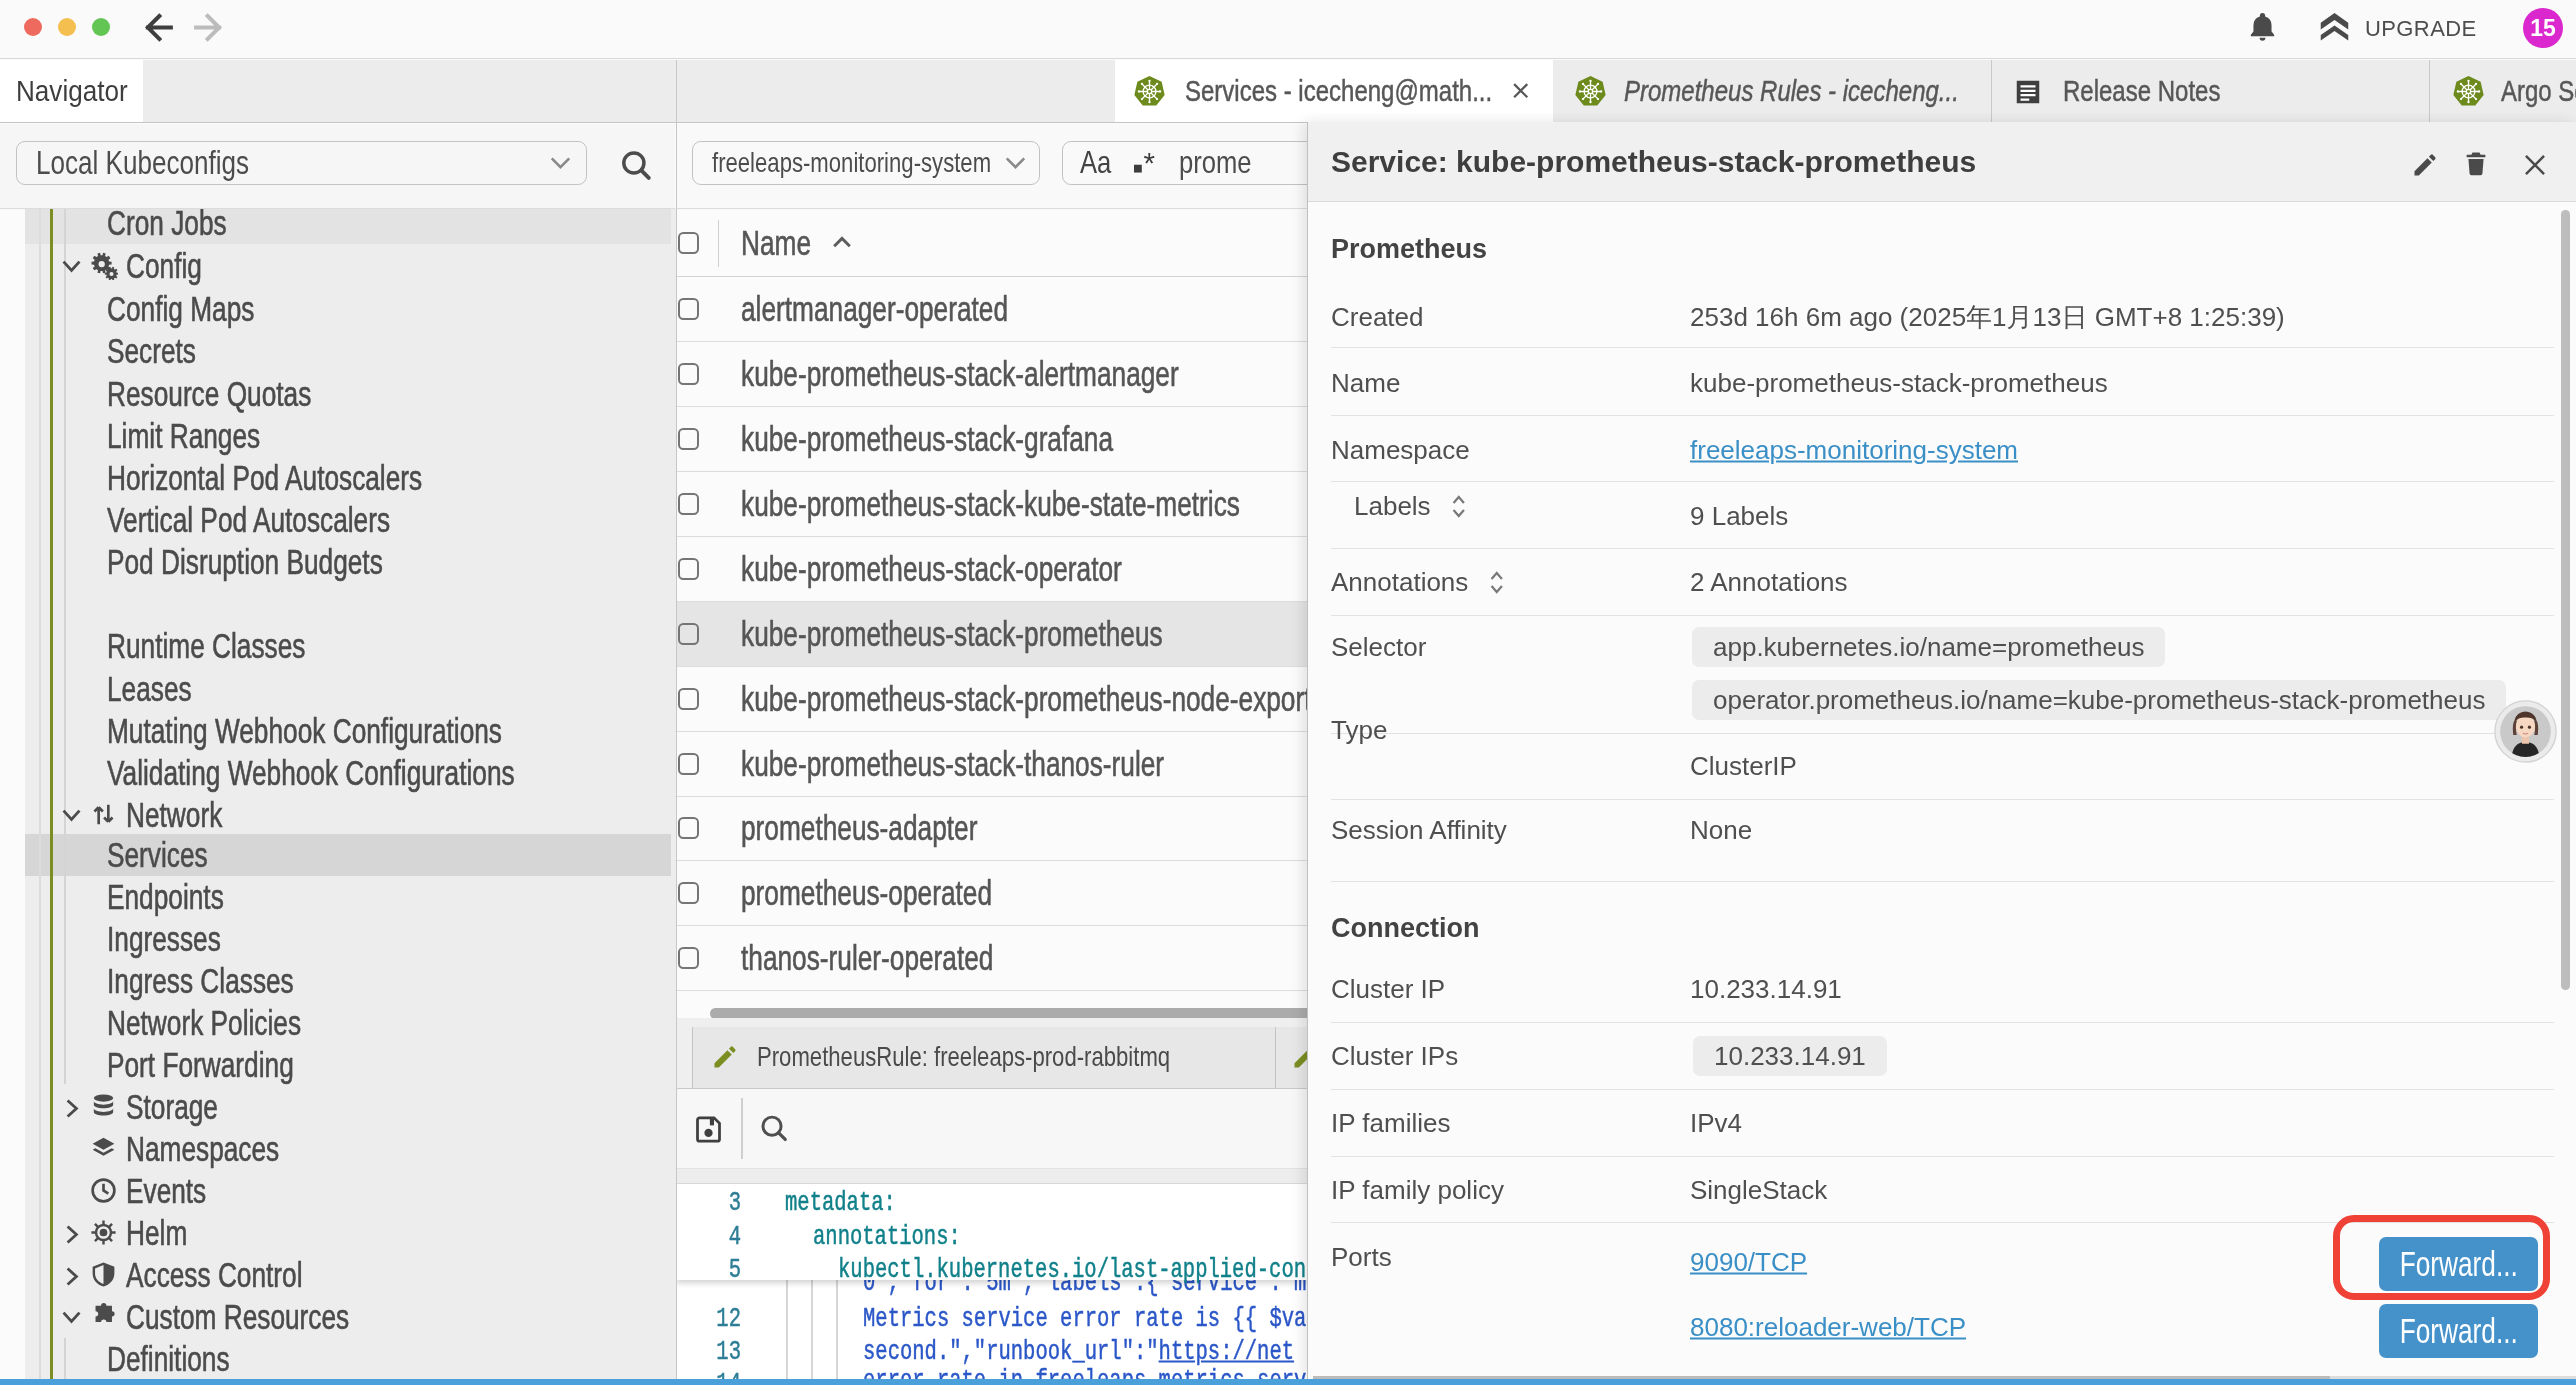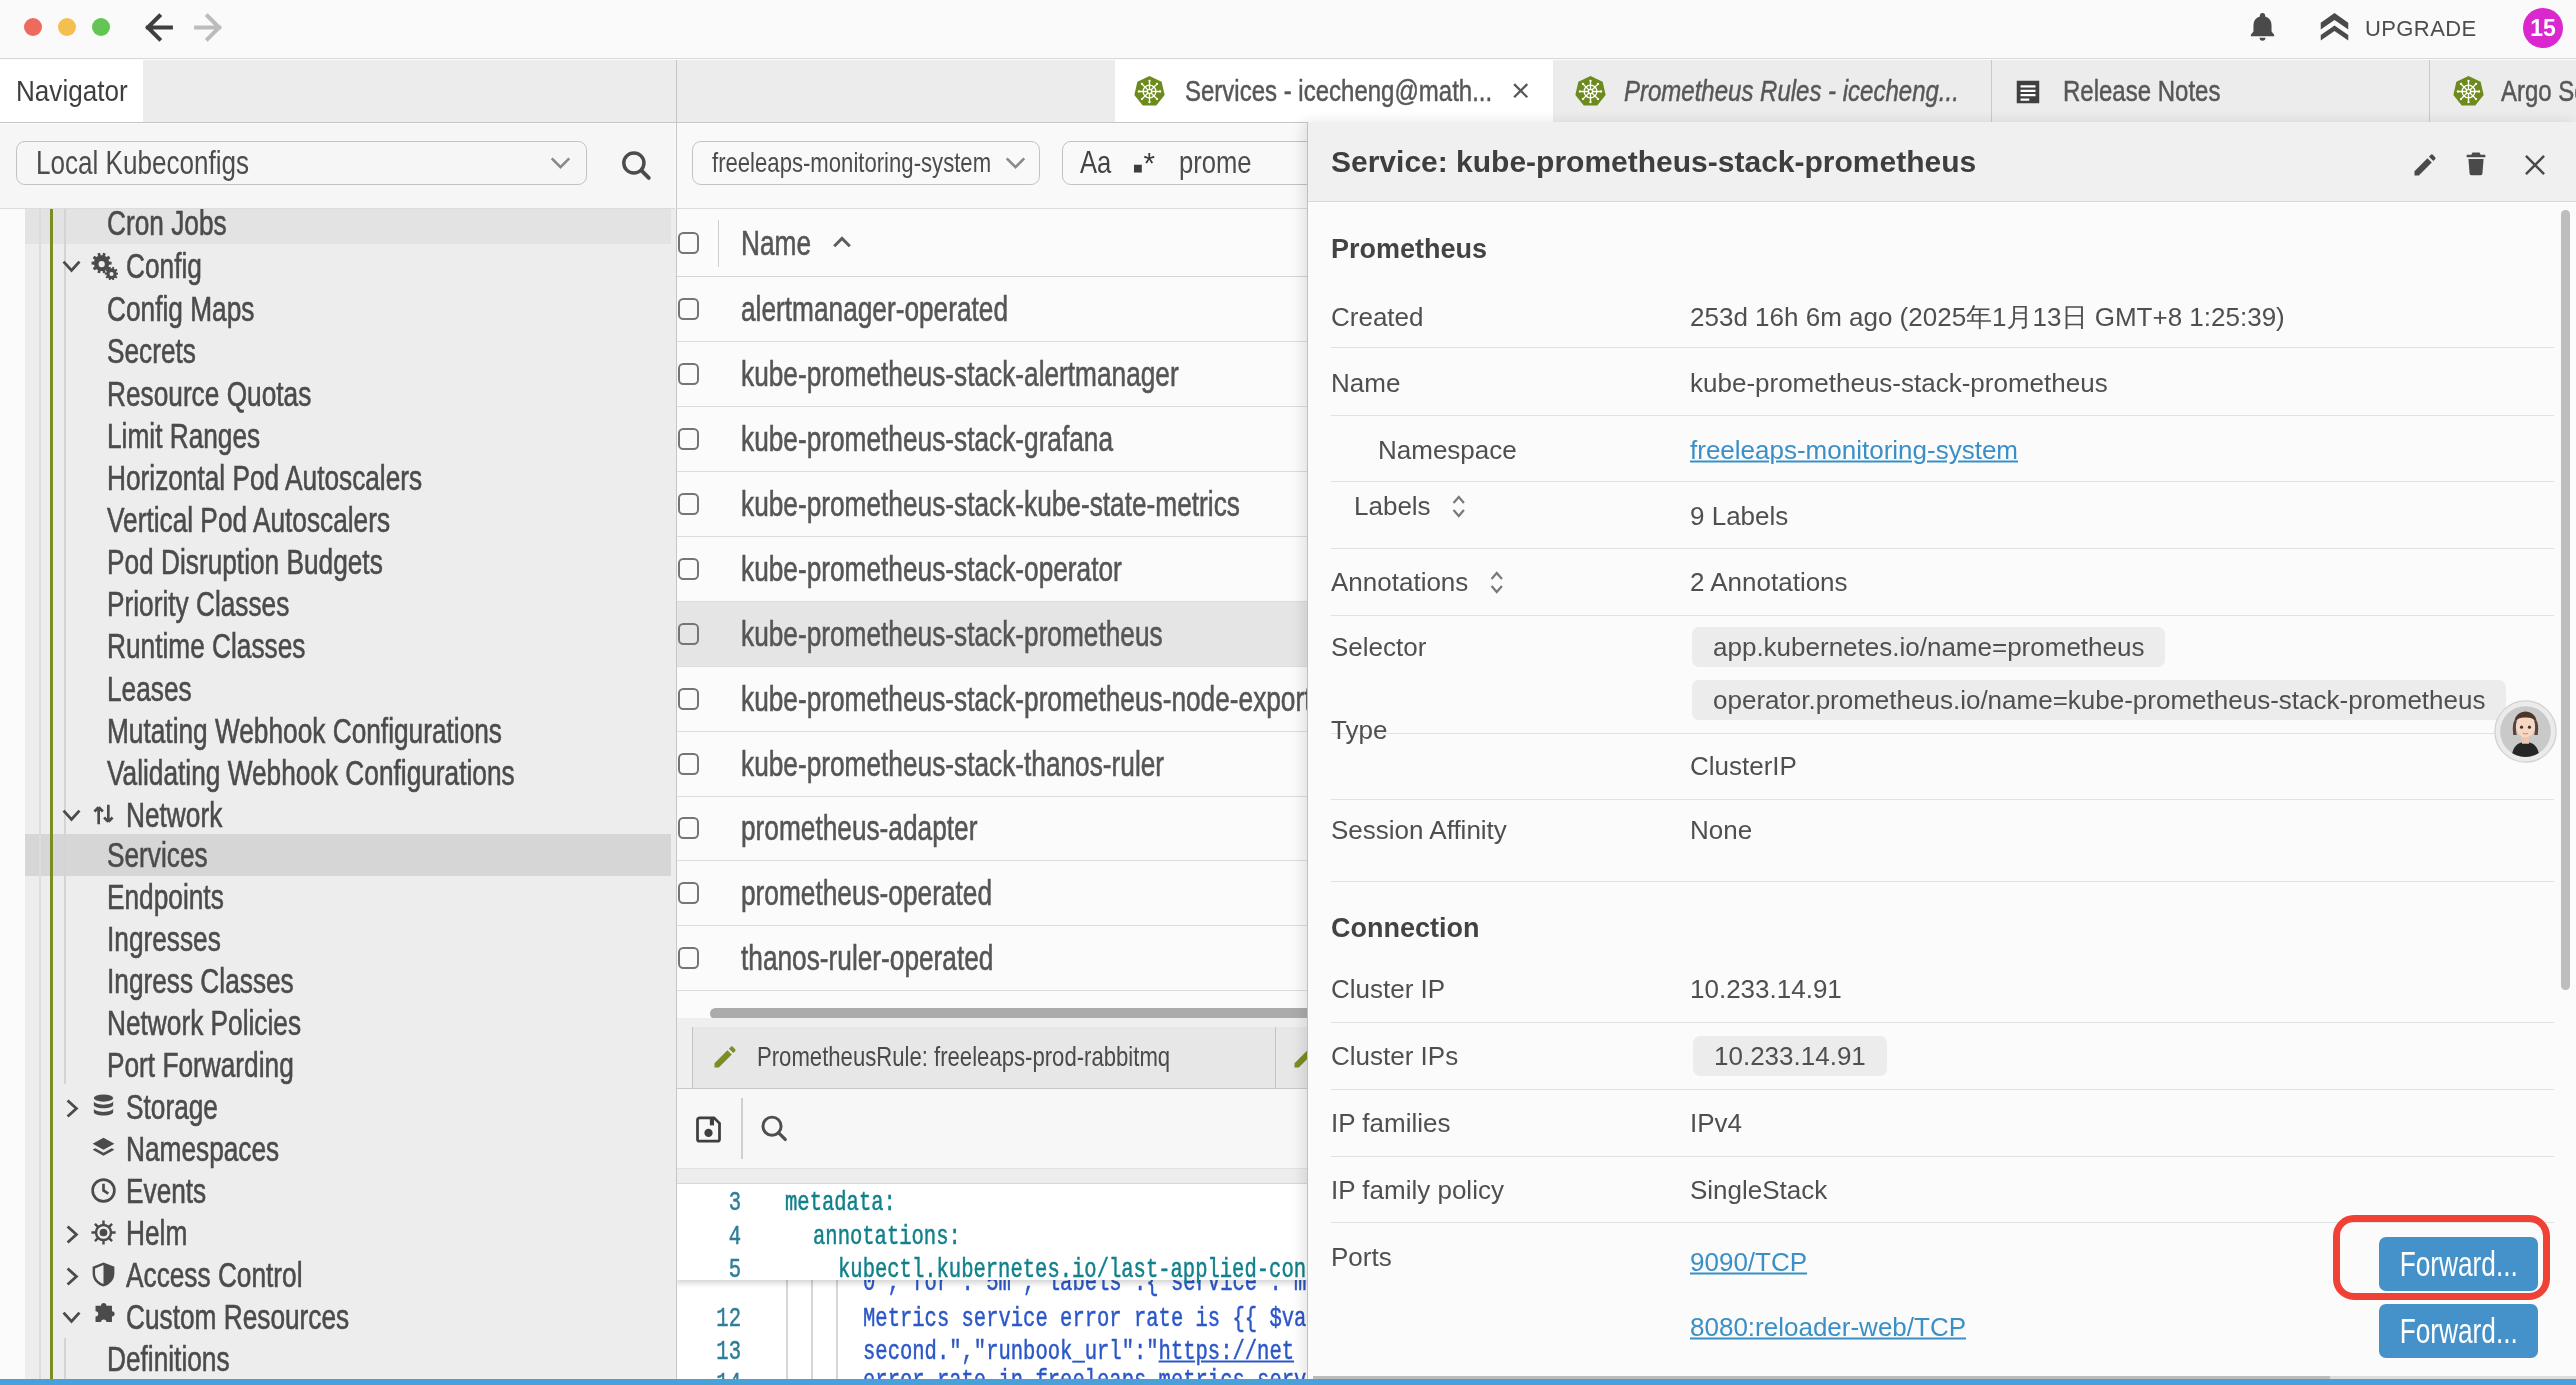--- a/index.html
+++ b/index.html
@@ -216,23 +216,20 @@
     </div>
   <div class="srow" style="top:248px;">
       <span class="txt" style="left:82px;">Horizontal Pod Autoscalers</span>
     </div>
   <div class="srow" style="top:290px;">
       <span class="txt" style="left:82px;">Vertical Pod Autoscalers</span>
     </div>
   <div class="srow" style="top:332px;">
       <span class="txt" style="left:82px;">Pod Disruption Budgets</span>
     </div>
-  <div class="srow" style="top:374px;">
-      <span class="txt" style="left:82px;">Priority Classes</span>
-    </div>
   <div class="srow" style="top:416px;">
       <span class="txt" style="left:82px;">Runtime Classes</span>
     </div>
   <div class="srow" style="top:459px;">
       <span class="txt" style="left:82px;">Leases</span>
     </div>
   <div class="srow" style="top:501px;">
       <span class="txt" style="left:82px;">Mutating Webhook Configurations</span>
     </div>
   <div class="srow" style="top:543px;">
@@ -458,21 +455,21 @@
       <path d="M6 6 L28 28 M28 6 L6 28" stroke="#4a4a4a" stroke-width="3" fill="none"></path>
     </svg>
   </div>
   <div class="abs" style="left:23px;top:127px;transform:translateY(-50%);font-size:27px;font-weight:bold;color:#434343;">Prometheus</div>
   <div class="prow-label" style="top:195px;">Created</div>
   <div class="prow-val" style="top:195px;">253d 16h 6m ago (2025年1月13日 GMT+8 1:25:39)</div>
   <div class="pborder" style="top:225px;"></div>
   <div class="prow-label" style="top:261px;">Name</div>
   <div class="prow-val" style="top:261px;">kube-prometheus-stack-prometheus</div>
   <div class="pborder" style="top:293px;"></div>
-  <div class="prow-label" style="top:328px;margin-left:47px;">Namespace</div>
+  <div class="prow-label" style="top:328px;">Namespace</div>
   <div class="prow-val plink" style="top:328px;">freeleaps-monitoring-system</div>
   <div class="pborder" style="top:359px;"></div>
   <div class="prow-label" style="top:384px;margin-left:23px;">Labels
     <svg style="display:inline-block;margin-left:12.3px;vertical-align:-5.3px;" width="17.5" height="26" viewBox="0 0 20 30">
       <path d="M4 11 L10 4 L16 11" stroke="#7a7a7a" stroke-width="2.6" fill="none"></path>
       <path d="M4 19 L10 26 L16 19" stroke="#7a7a7a" stroke-width="2.6" fill="none"></path>
     </svg>
   </div>
   <div class="prow-val" style="top:394px;">9 Labels</div>
   <div class="pborder" style="top:426px;"></div>

